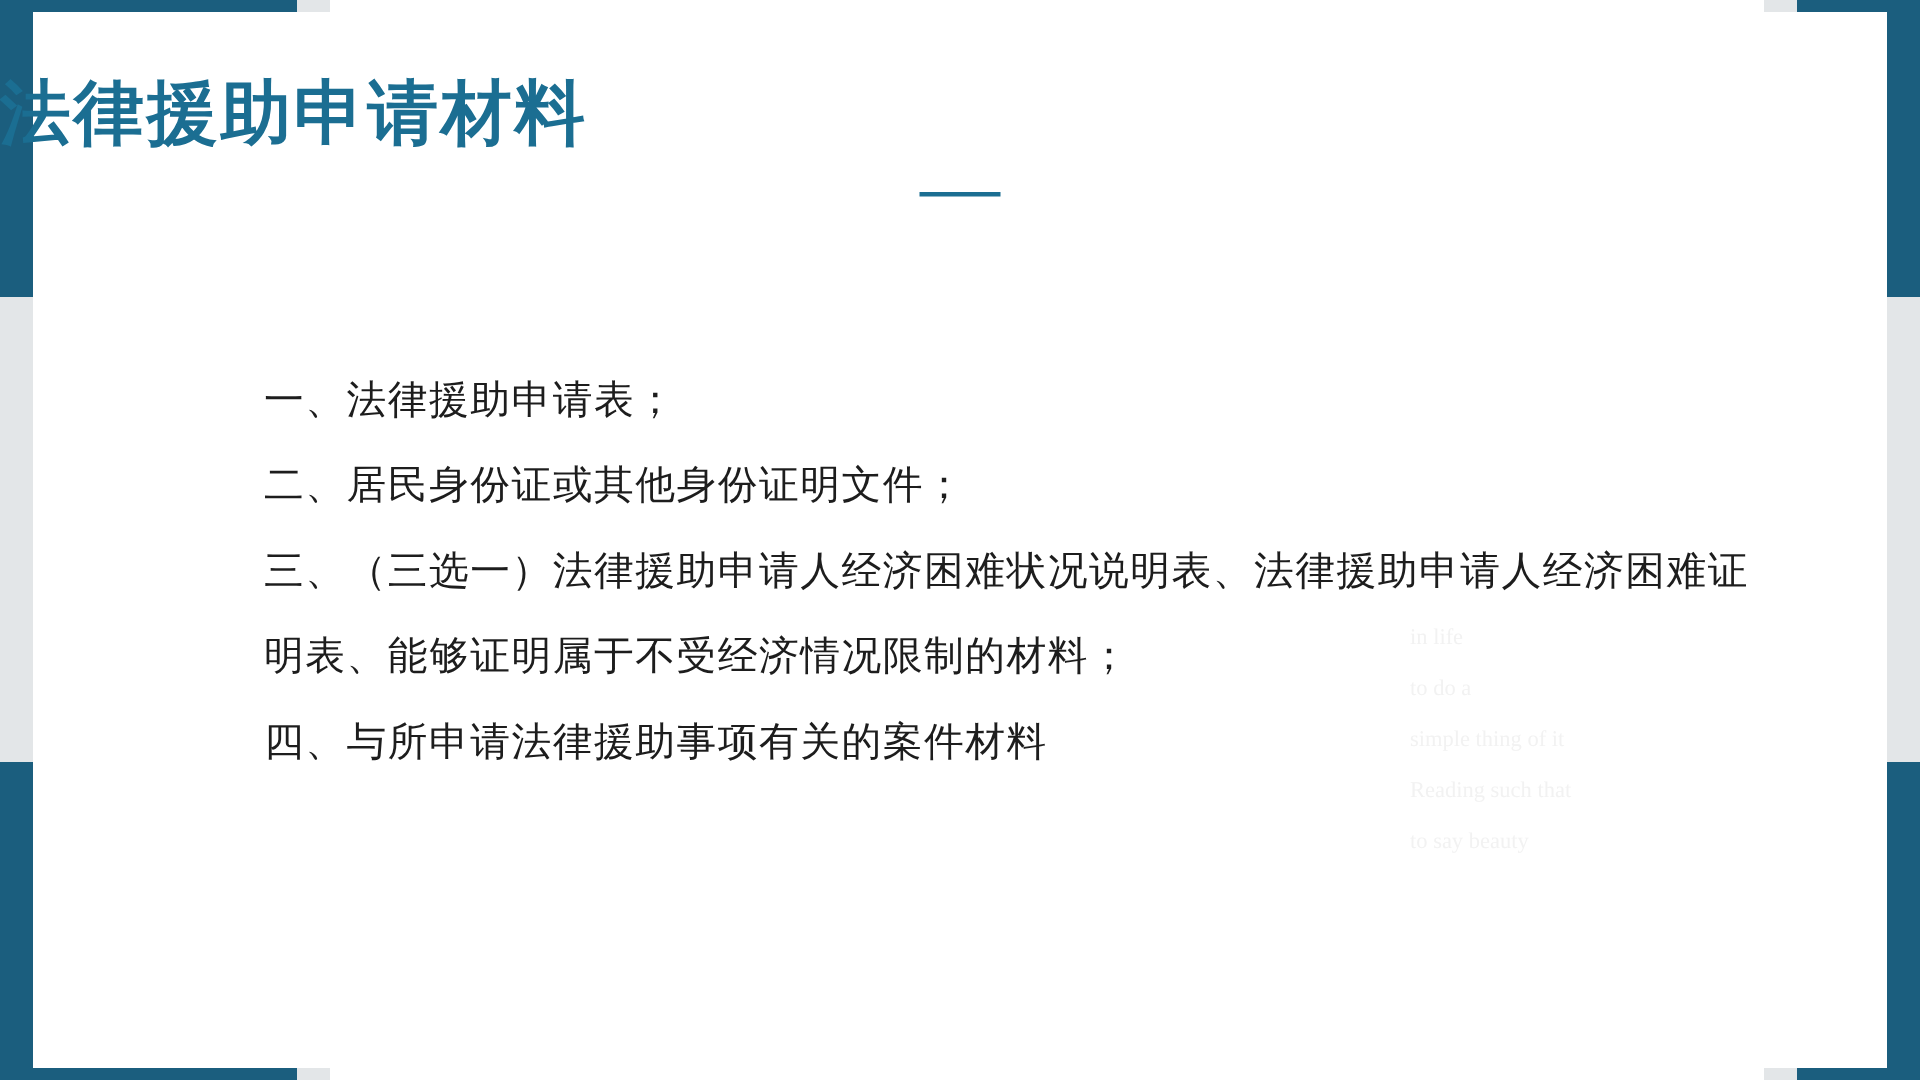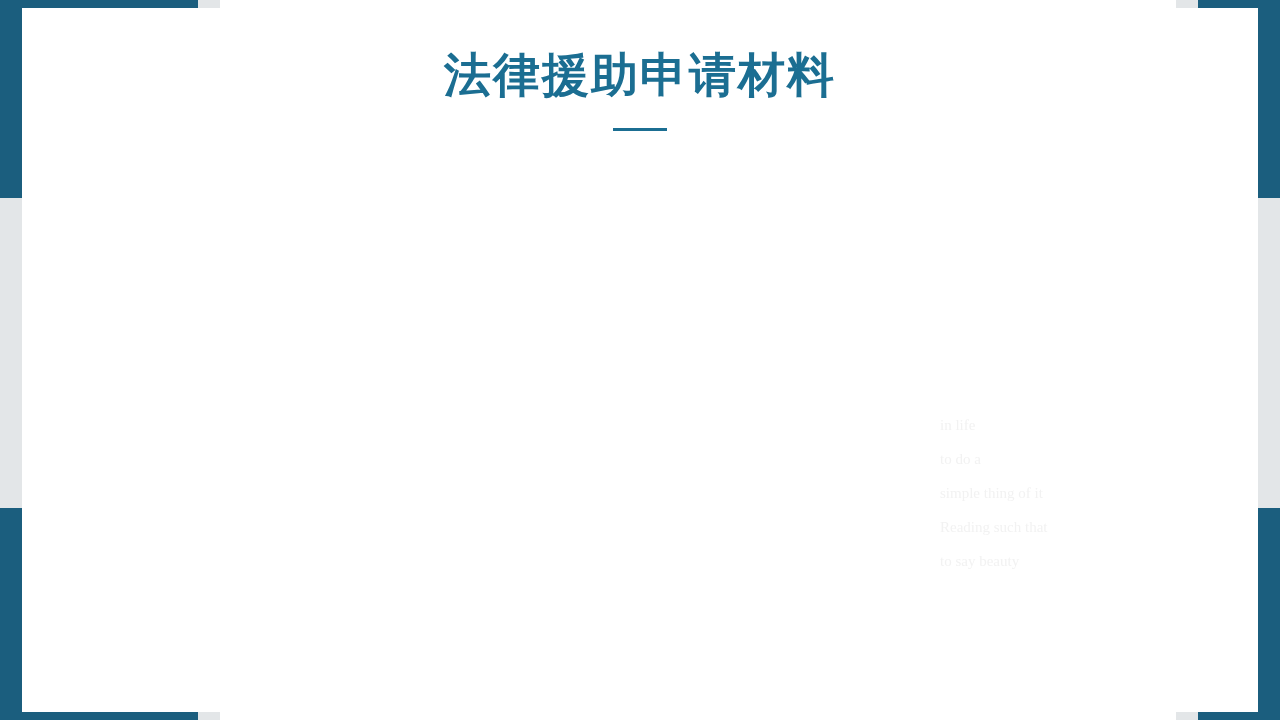--- a/index.html
+++ b/index.html
@@ -111,21 +111,20 @@
     bottom: 8px;
     background: #ffffff;
   }
 
   
   .title {
     position: absolute;
     top: 44px;
     left: 0;
     width: 1280px;
-    text-align: center;
     font-family: Liberation Sans, sans-serif;
     font-size: 47px;
     font-weight: bold;
     letter-spacing: 2px;
     color: #1b6e92;
     white-space: nowrap;
   }
 
   .title-rule {
     position: absolute;
@@ -191,14 +190,20 @@
   <div class="title-rule"></div>
 
   <div class="ghost">
     <div>in life</div>
     <div>to do a</div>
     <div>simple thing of it</div>
     <div>Reading such that</div>
     <div>to say  beauty</div>
   </div>
 
+  <div class="content">
+    <p>一、法律援助申请表；</p>
+    <p>二、居民身份证或其他身份证明文件；</p>
+    <p>三、（三选一）法律援助申请人经济困难状况说明表、法律援助申请人经济困难证明表、能够证明属于不受经济情况限制的材料；</p>
+    <p>四、与所申请法律援助事项有关的案件材料</p>
+  </div>
 
 </div>
 
 </body></html>

